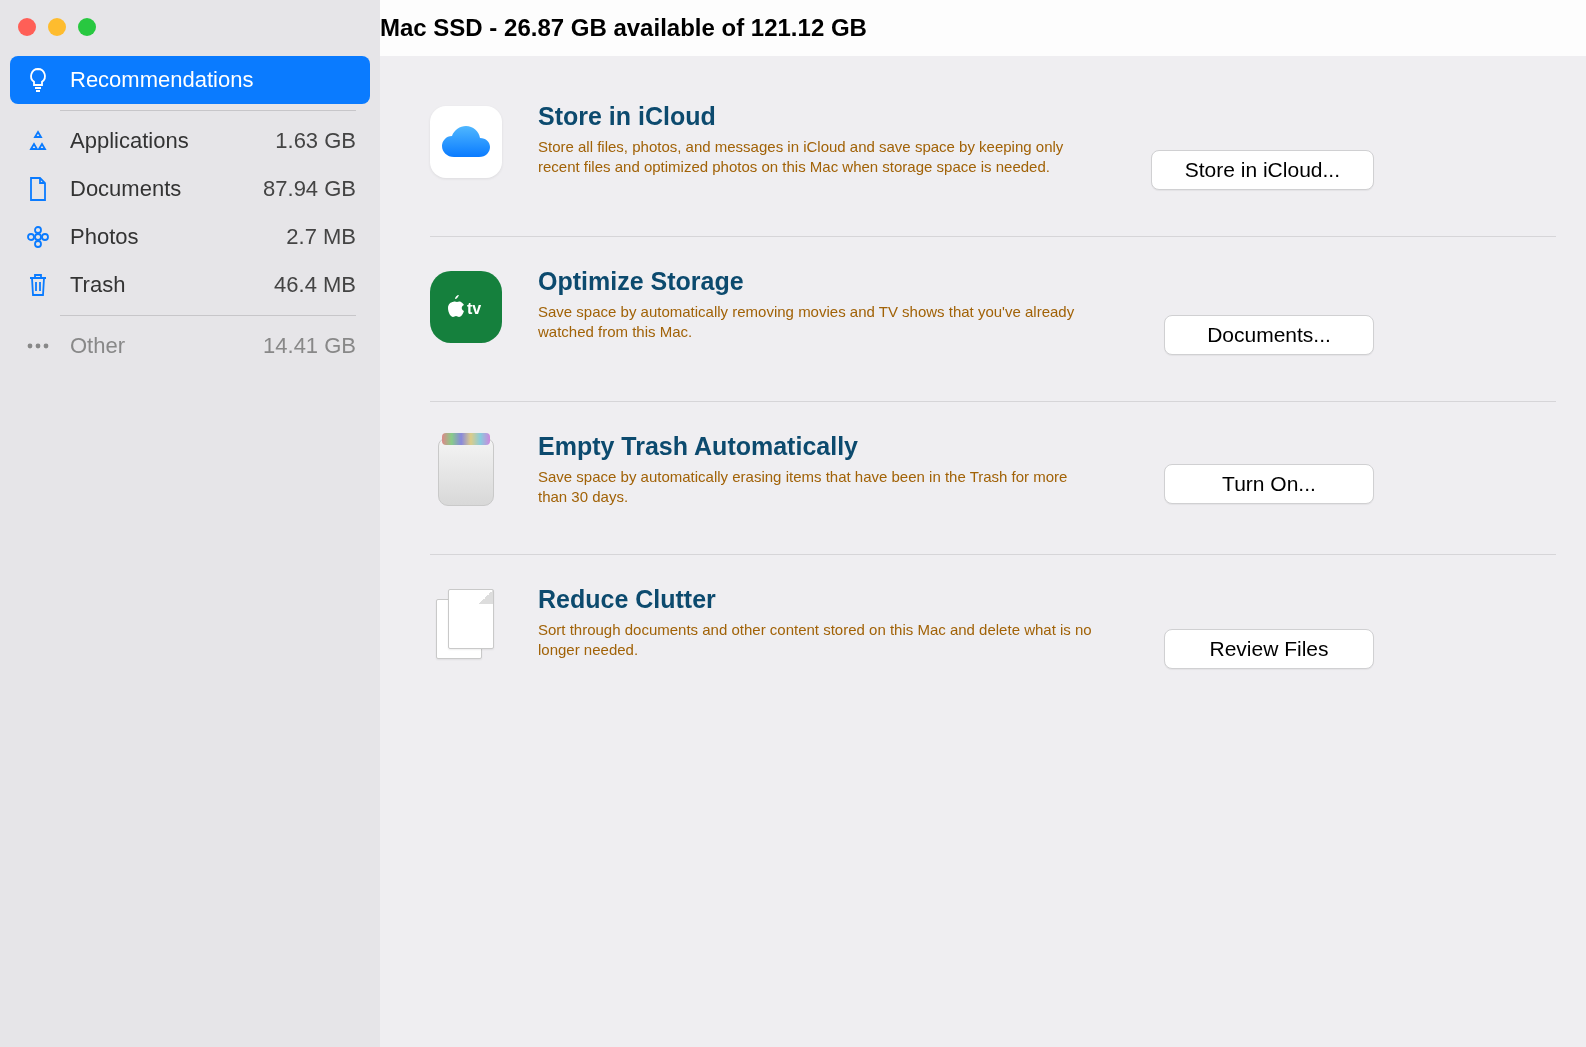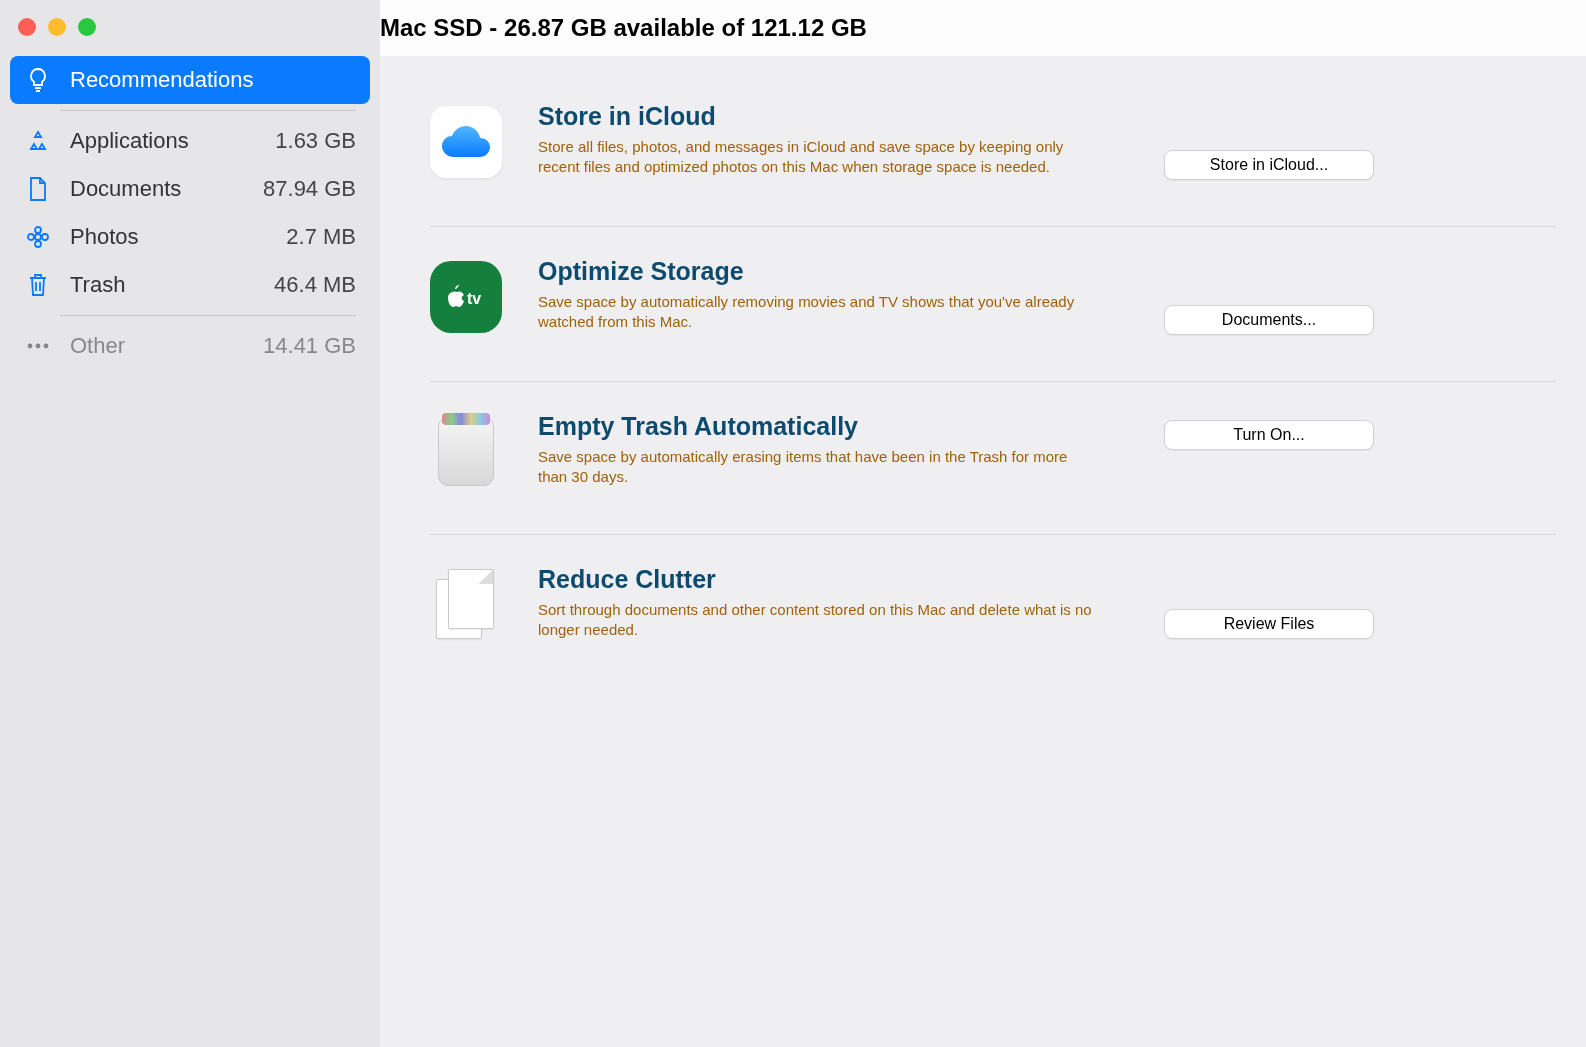--- a/index.html
+++ b/index.html
@@ -128,24 +128,24 @@
       display: flex;
       justify-content: flex-end;
       align-items: center;
       margin-top: 48px;
     }
     .btn {
       background: #fff;
       border: 1px solid #d0d0d2;
       border-radius: 8px;
       box-shadow: 0 1px 1px rgba(0,0,0,.05);
-      height: 30px;
+      height: 40px;
       min-width: 210px;
       padding: 0 33px;
-      font-size: 16px;
+      font-size: 21px;
       color: #000;
       display: flex;
       align-items: center;
       justify-content: center;
       cursor: default;
     }
 
     
     .icloud-tile {
       width: 72px; height: 72px; background:#fff; border-radius:16px;
@@ -318,21 +318,21 @@
     </div>
 
     <div class="recommendation">
       <div class="rec-icon">
         <div class="trash-bin"></div>
       </div>
       <div class="rec-body">
         <div class="rec-title">Empty Trash Automatically</div>
         <div class="rec-desc">Save space by automatically erasing items that have been in the Trash for more than 30 days.</div>
       </div>
-      <div class="rec-action" style="margin-top:8px">
+      <div class="rec-action" style="margin-top:32px">
         <div class="btn">
           <span>Turn On...</span>
         </div>
       </div>
     </div>
 
     <div class="recommendation">
       <div class="rec-icon">
         <div class="doc-stack">
             <div class="a"></div>

